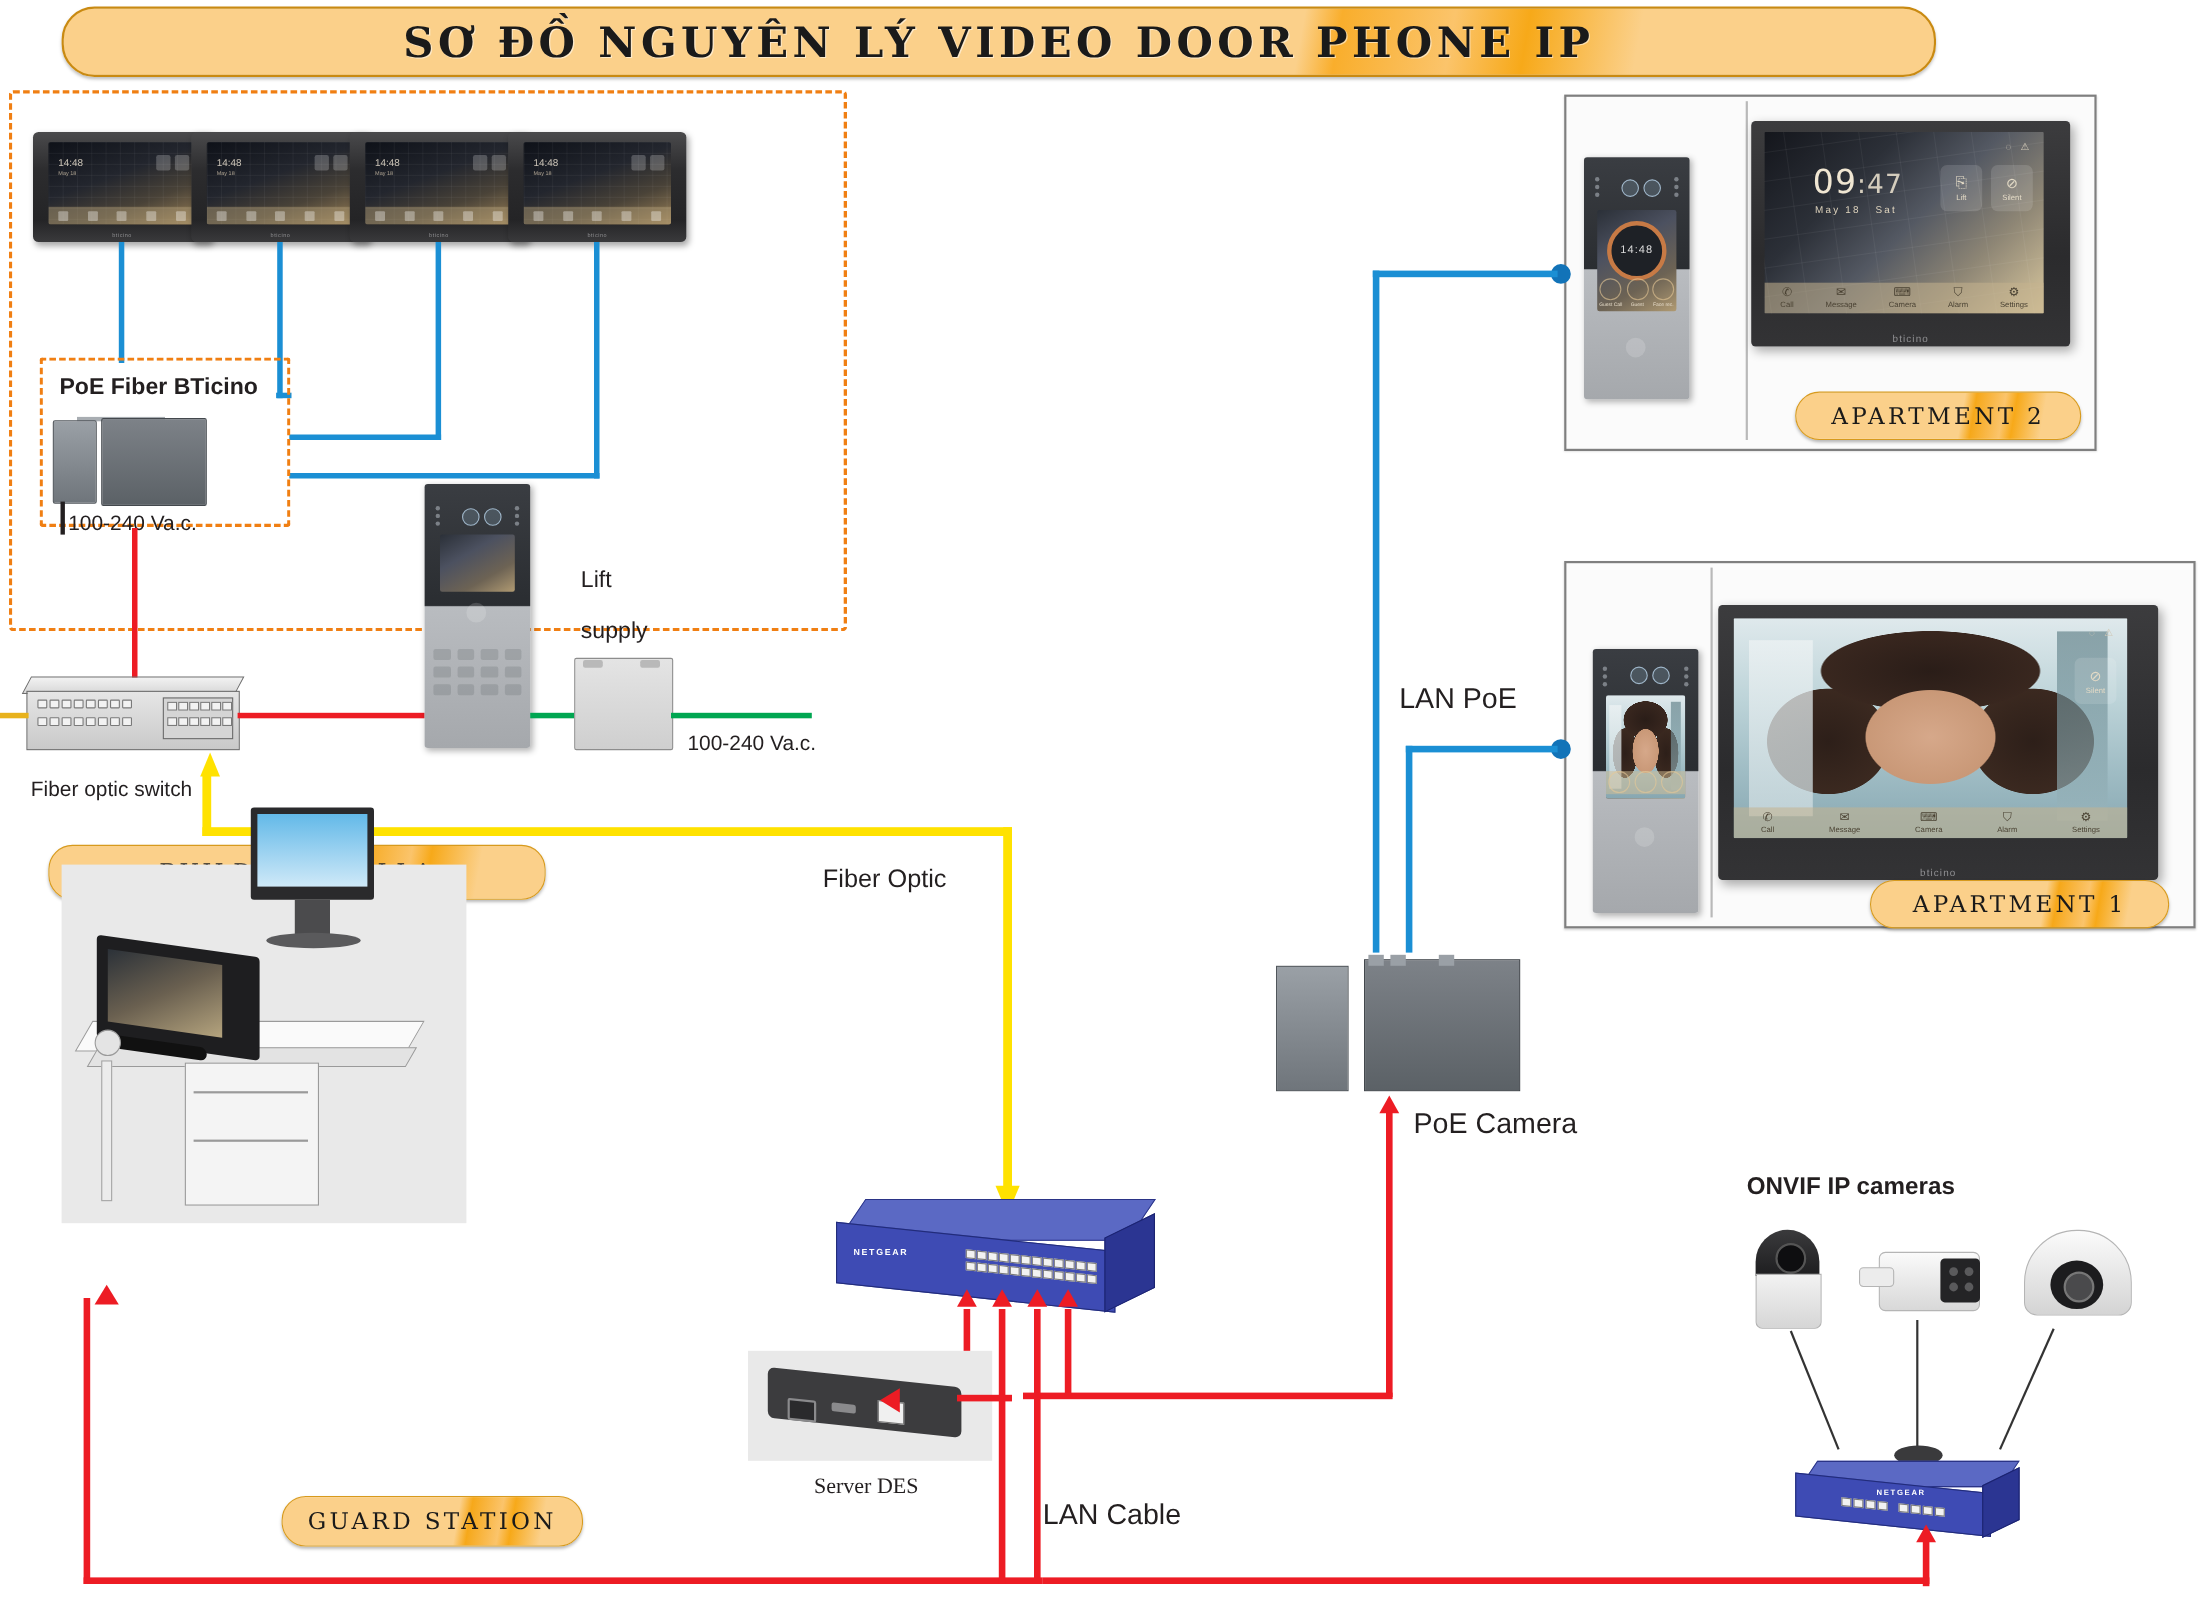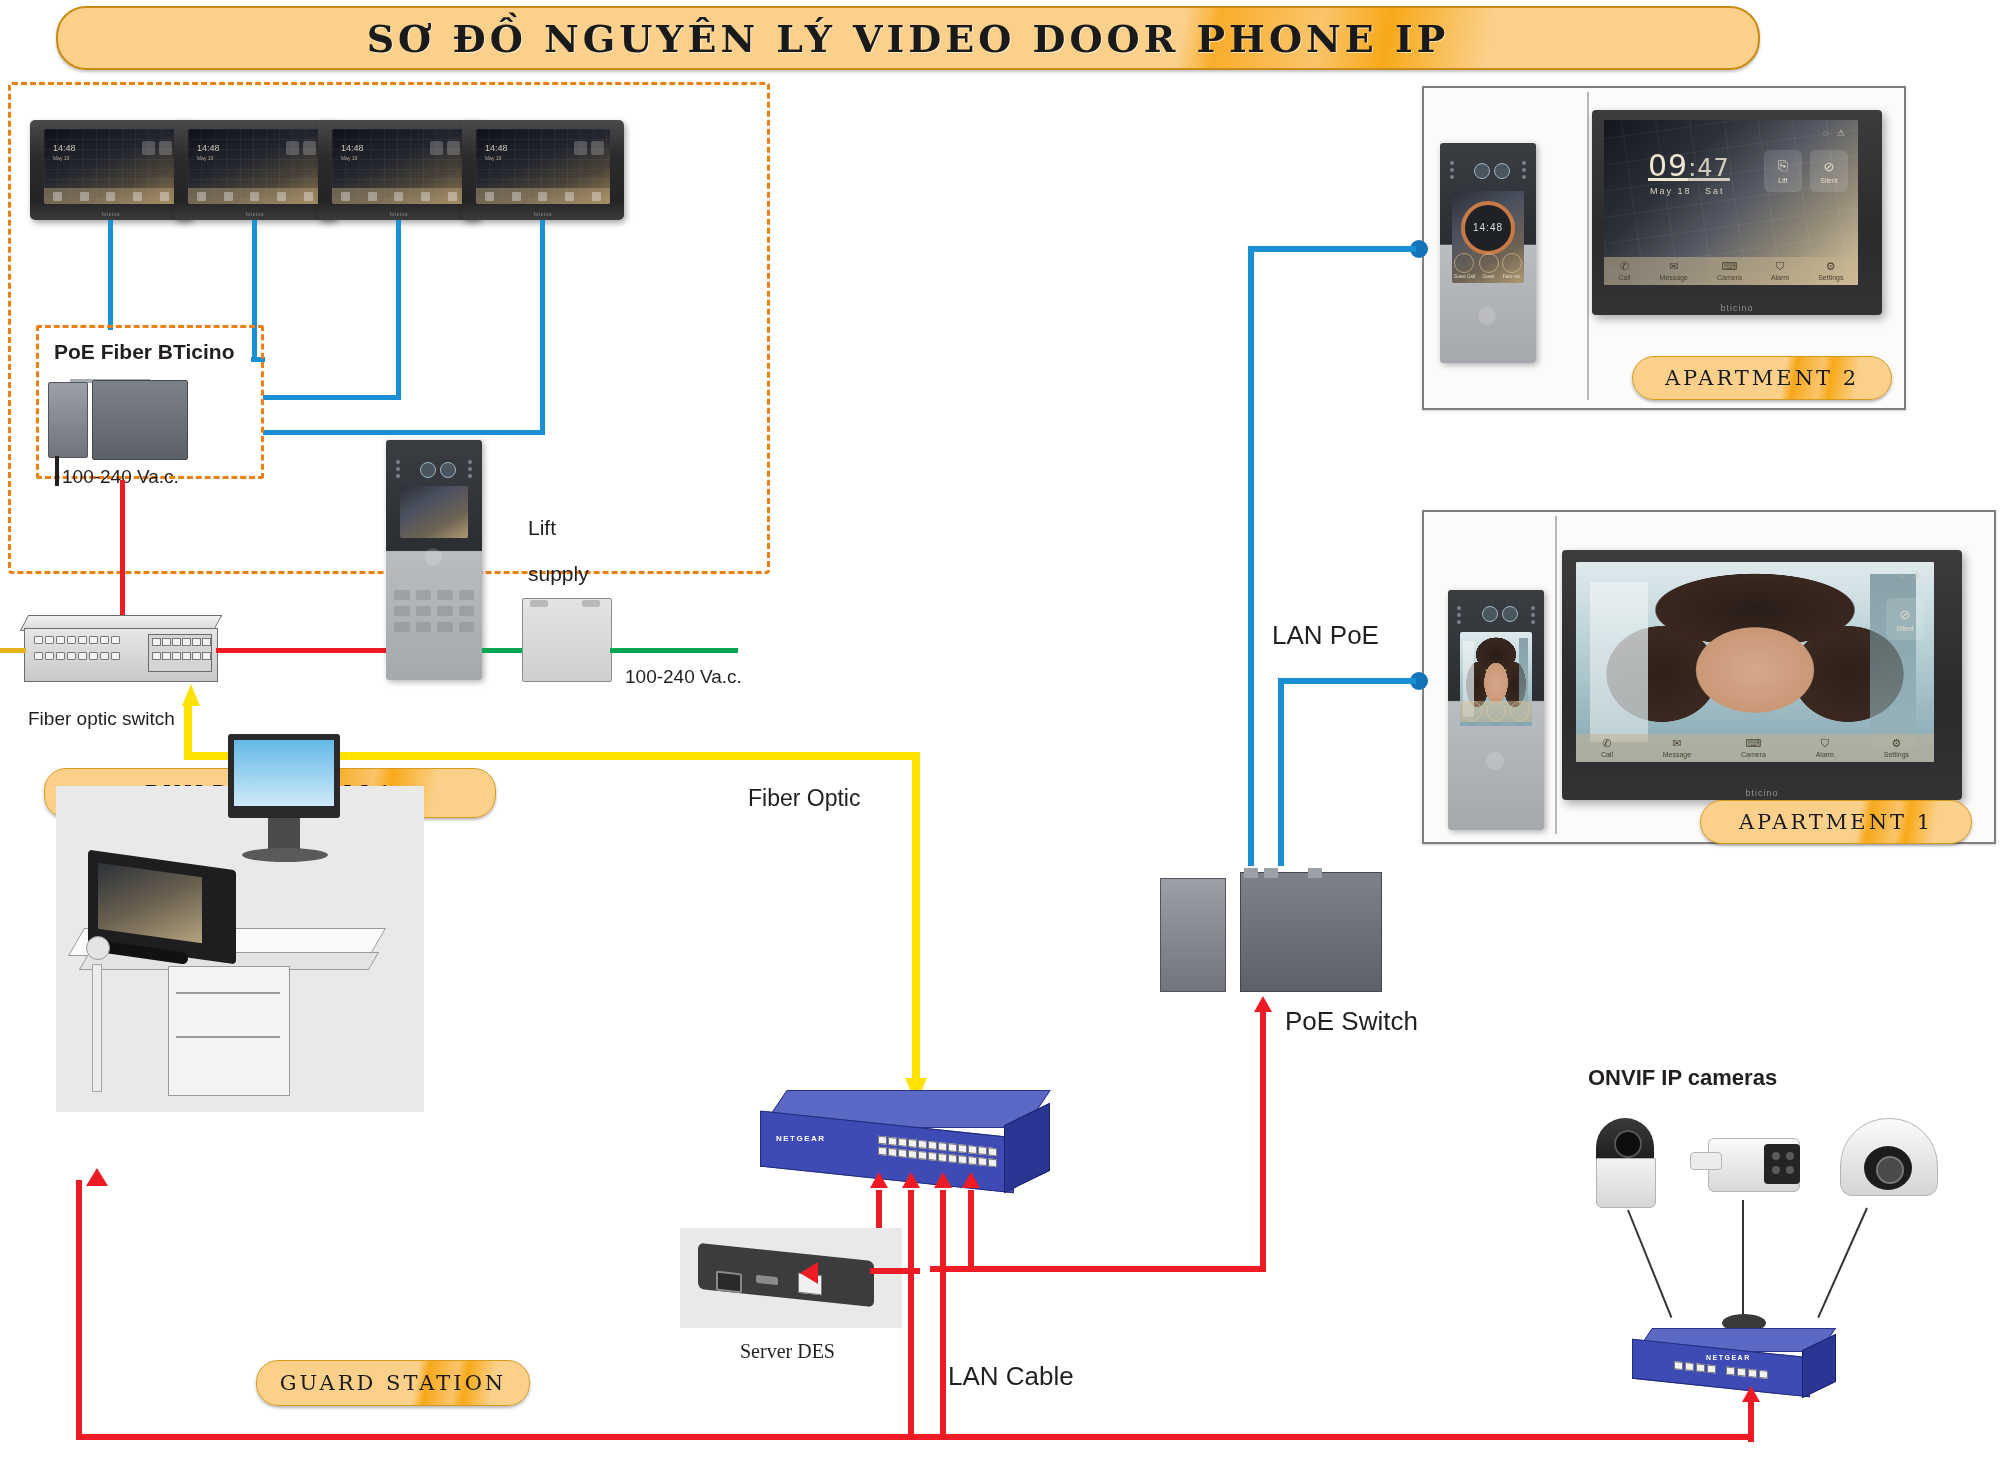--- a/index.html
+++ b/index.html
@@ -91,21 +91,21 @@
      display:flex;align-items:center;justify-content:space-around;}
   .big-mon .navbar div{text-align:center;color:#4a4233;font-size:7px;line-height:1.2;}
   .big-mon .navbar div b{display:block;font-size:11px;font-weight:normal;margin-bottom:1px;}
   .big-mon .brandbar{position:absolute;left:0;right:0;bottom:2px;text-align:center;color:#909093;font-size:9px;letter-spacing:1px;}
   .mon-bg-arch{position:absolute;inset:0;
      background:linear-gradient(135deg,#14161c 0%,#2c3038 30%,#545963 52%,#8e8675 74%,#d9c79d 100%);}
   .mon-bg-arch::after{content:"";position:absolute;inset:0;
      background-image:linear-gradient(rgba(255,255,255,.05) 1px,transparent 1px),
                       linear-gradient(90deg,rgba(255,255,255,.05) 1px,transparent 1px);
      background-size:26px 20px;transform:rotate(-8deg) scale(1.3);}
-  .clock-big{position:absolute;left:60px;top:40px;color:#f0e6d2;font-size:38px;letter-spacing:1px;font-family:"DejaVu Sans",sans-serif;text-decoration:underline;}
+  .clock-big{position:absolute;left:60px;top:40px;color:#f0e6d2;font-size:38px;letter-spacing:1px;font-family:"DejaVu Sans",sans-serif;}
   .clock-big small{font-size:24px;opacity:.85;}
   .date-big{position:absolute;left:62px;top:86px;color:#ded3bd;font-size:12px;letter-spacing:2px;}
   .topright-btns{position:absolute;right:12px;top:40px;display:flex;gap:8px;}
   .topright-btns div{width:38px;height:42px;border-radius:6px;background:rgba(255,255,255,.13);
      display:flex;flex-direction:column;align-items:center;justify-content:center;color:#e3dac6;font-size:7px;}
   .topright-btns div b{font-size:13px;font-weight:normal;margin-bottom:3px;}
   .status-ico{position:absolute;right:10px;top:8px;color:#cfc7b6;font-size:9px;letter-spacing:3px;}
 
   
   .face{position:absolute;inset:0;background:
@@ -517,21 +517,21 @@
 <div class="ln blue" style="left:1278px;top:678px;width:138px;height:6px;"></div>
 <div class="ln blue" style="left:1278px;top:678px;width:6px;height:188px;"></div>
 
 <div class="lbl" style="left:1272px;top:620px;font-size:26px;">LAN PoE</div>
 
 <div class="din-ps" style="left:1160px;top:878px;width:64px;height:112px;"></div>
 <div class="din-sw" style="left:1240px;top:872px;width:140px;height:118px;"></div>
 <div style="position:absolute;left:1244px;top:868px;width:14px;height:10px;background:#9aa0a6;"></div>
 <div style="position:absolute;left:1264px;top:868px;width:14px;height:10px;background:#9aa0a6;"></div>
 <div style="position:absolute;left:1308px;top:868px;width:14px;height:10px;background:#9aa0a6;"></div>
-<div class="lbl" style="left:1285px;top:1006px;font-size:26px;">PoE Switch</div>
+<div class="lbl" style="left:1285px;top:1006px;font-size:26px;">PoE Camera</div>
 
 <div class="ln red" style="left:1260px;top:1010px;width:6px;height:260px;"></div>
 <div class="ln red" style="left:930px;top:1266px;width:336px;height:6px;"></div>
 <div class="arrow-up arrow-r-up" style="left:1254px;top:996px;"></div>
 
 <div id="guard-photo">
 
   <div style="position:absolute;left:20px;top:142px;width:300px;height:26px;background:#fafafa;border:1px solid #9a9a9a;transform:skewX(-30deg);"></div>
   <div style="position:absolute;left:28px;top:166px;width:288px;height:16px;background:#e3e3e3;border:1px solid #9a9a9a;transform:skewX(-30deg);"></div>
   <div style="position:absolute;left:112px;top:180px;width:120px;height:128px;background:#f4f4f4;border:1px solid #9a9a9a;"></div>

